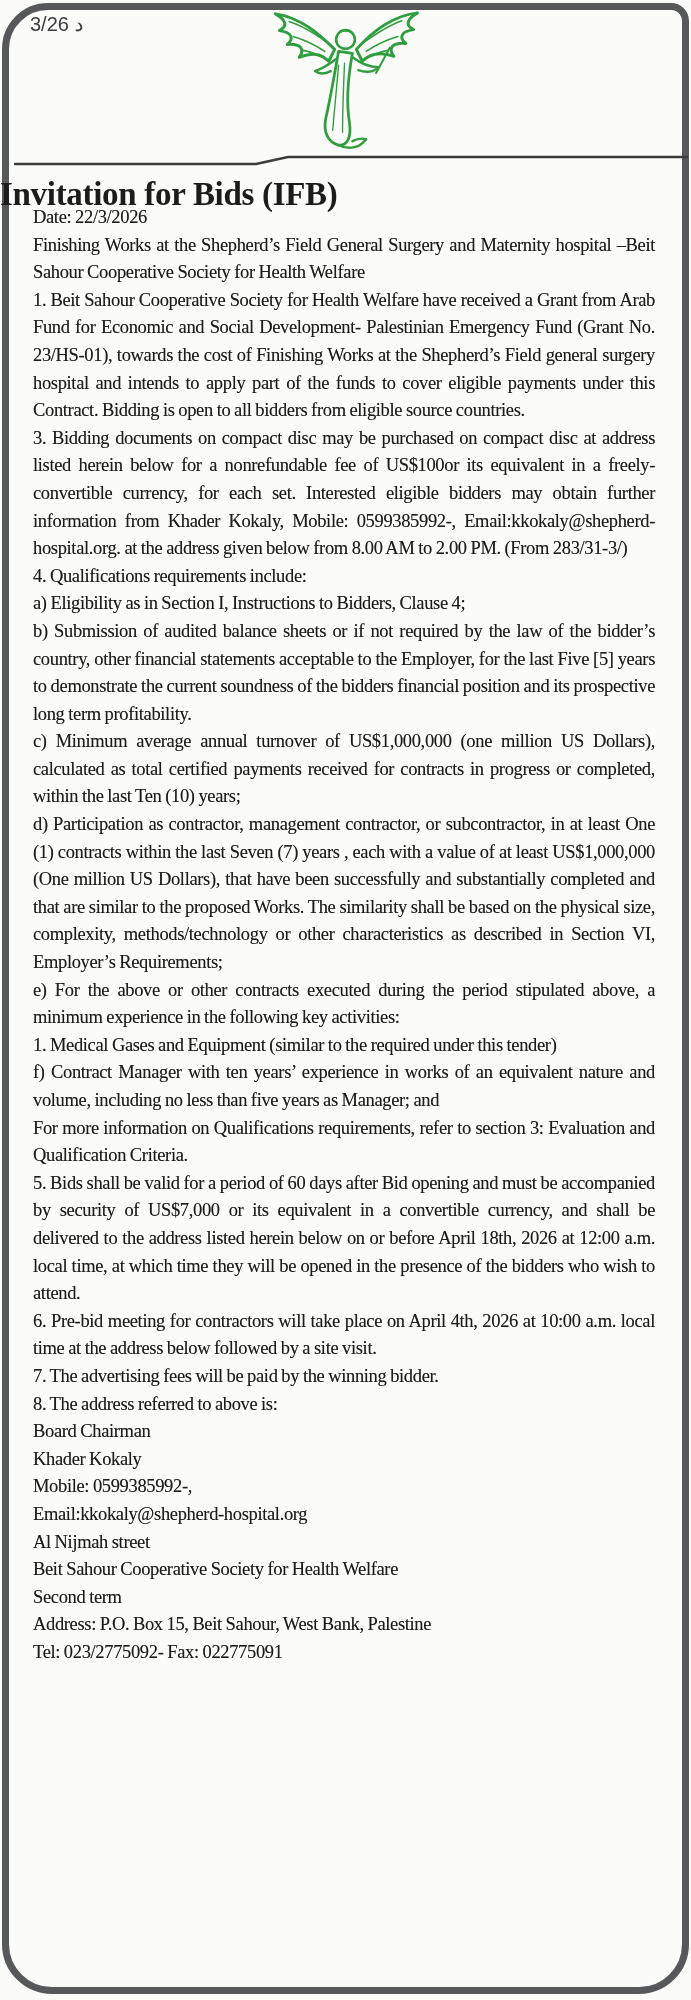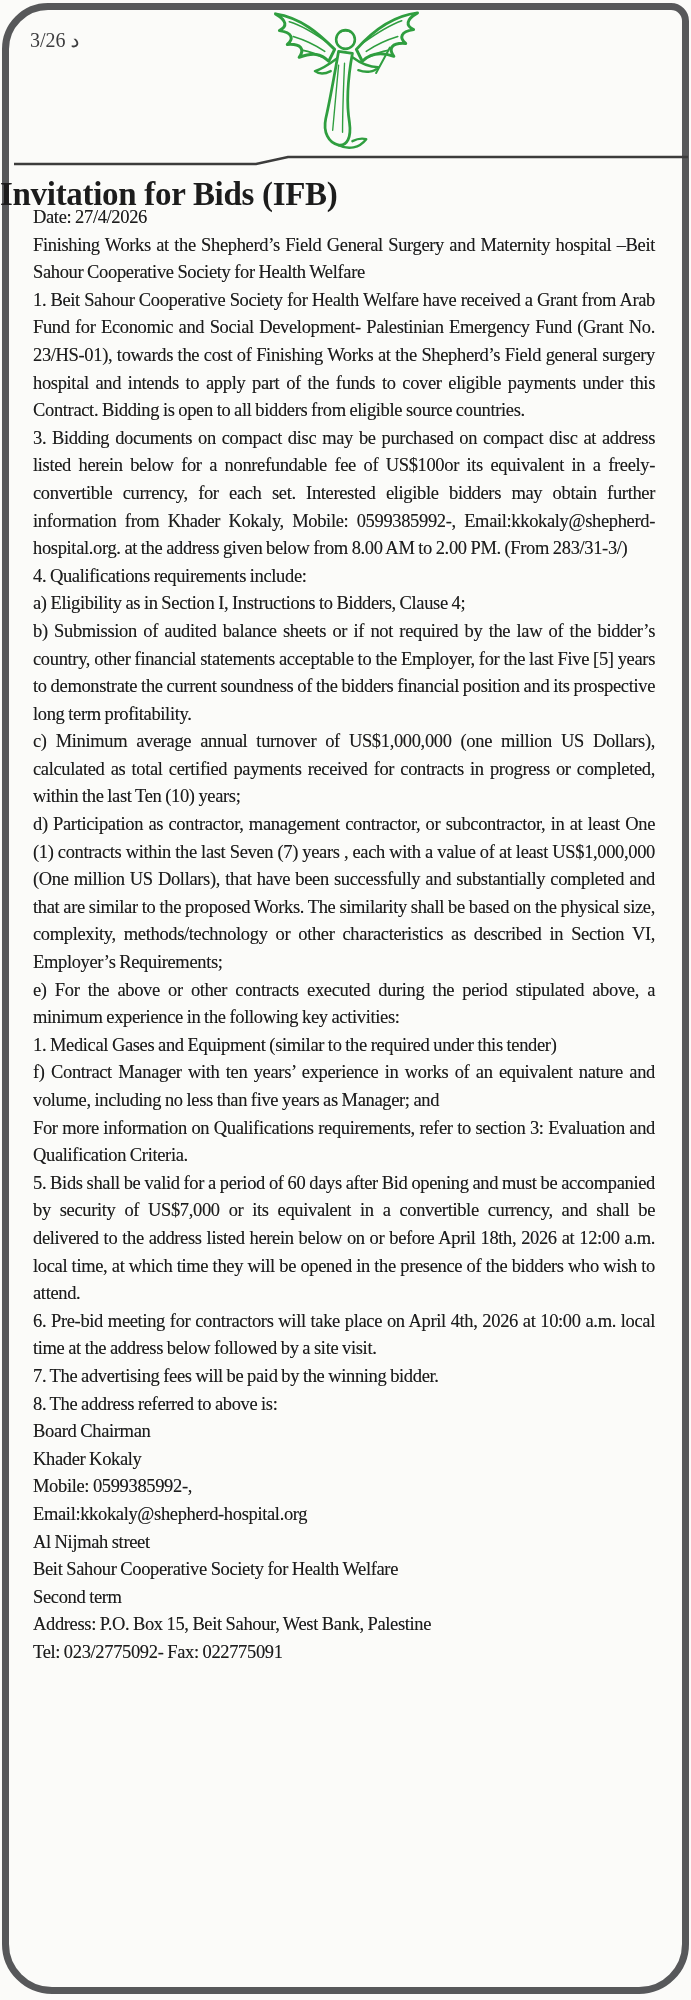--- a/index.html
+++ b/index.html
@@ -18,23 +18,23 @@
   }
   .frame {
     position: absolute;
     inset: 3px 2px 6px 2px;
     border: 7px solid #57585a;
     border-radius: 46px 18px 50px 50px;
     pointer-events: none;
   }
   .ref {
     position: absolute;
-    top: 28px;
+    top: 12px;
     left: 30px;
-    font-family: Liberation Serif, serif;
+    font-family: Liberation Sans, sans-serif;
     font-size: 20px;
     color: #3d3d3f;
     direction: ltr;
   }
   .logo {
     position: absolute;
     top: 4px;
     left: 50%;
     transform: translateX(-50%);
     width: 175px;
@@ -108,21 +108,21 @@
   </div>
 
   <svg class="rule" viewBox="0 0 691 22" width="691" height="22">
     <polyline points="14,16 256,16 288,9 688,9" stroke="#3c3c3c" stroke-width="2.4" fill="none"></polyline>
   </svg>
 
   <h1 class="title">Invitation for Bids (IFB)</h1>
 
   <div class="body-text">
 
-  <p>Date: 27/4/2026</p>
+  <p>Date: 22/3/2026</p>
       <p>Finishing Works at the Shepherd’s Field General Surgery and Maternity hospital –Beit Sahour Cooperative Society for Health Welfare</p>
       <p>1. Beit Sahour Cooperative Society for Health Welfare have received a Grant from Arab Fund for Economic and Social Development- Palestinian Emergency Fund (Grant No. 23/HS-01), towards the cost of Finishing Works at the Shepherd’s Field general surgery hospital and intends to apply part of the funds to cover eligible payments under this Contract. Bidding is open to all bidders from eligible source countries.</p>
       <p>3. Bidding documents on compact disc may be purchased on compact disc at address listed herein below for a nonrefundable fee of US$100or its equivalent in a freely-convertible currency, for each set. Interested eligible bidders may obtain further information from Khader Kokaly, Mobile: 0599385992-, Email:kkokaly@shepherd-hospital.org. at the address given below from 8.00 AM to 2.00 PM. (From 283/31-3/)</p>
       <p>4. Qualifications requirements include:</p>
       <p>a) Eligibility as in Section I, Instructions to Bidders, Clause 4;</p>
       <p>b) Submission of audited balance sheets or if not required by the law of the bidder’s country, other financial statements acceptable to the Employer, for the last Five [5] years to demonstrate the current soundness of the bidders financial position and its prospective long term profitability.</p>
       <p>c) Minimum average annual turnover of US$1,000,000 (one million US Dollars), calculated as total certified payments received for contracts in progress or completed, within the last Ten (10) years;</p>
       <p>d) Participation as contractor, management contractor, or subcontractor, in at least One (1) contracts within the last Seven (7) years , each with a value of at least US$1,000,000 (One million US Dollars), that have been successfully and substantially completed and that are similar to the proposed Works. The similarity shall be based on the physical size, complexity, methods/technology or other characteristics as described in Section VI, Employer’s Requirements;</p>
       <p>e) For the above or other contracts executed during the period stipulated above, a minimum experience in the following key activities:</p>
       <p>1. Medical Gases and Equipment (similar to the required under this tender)</p>

